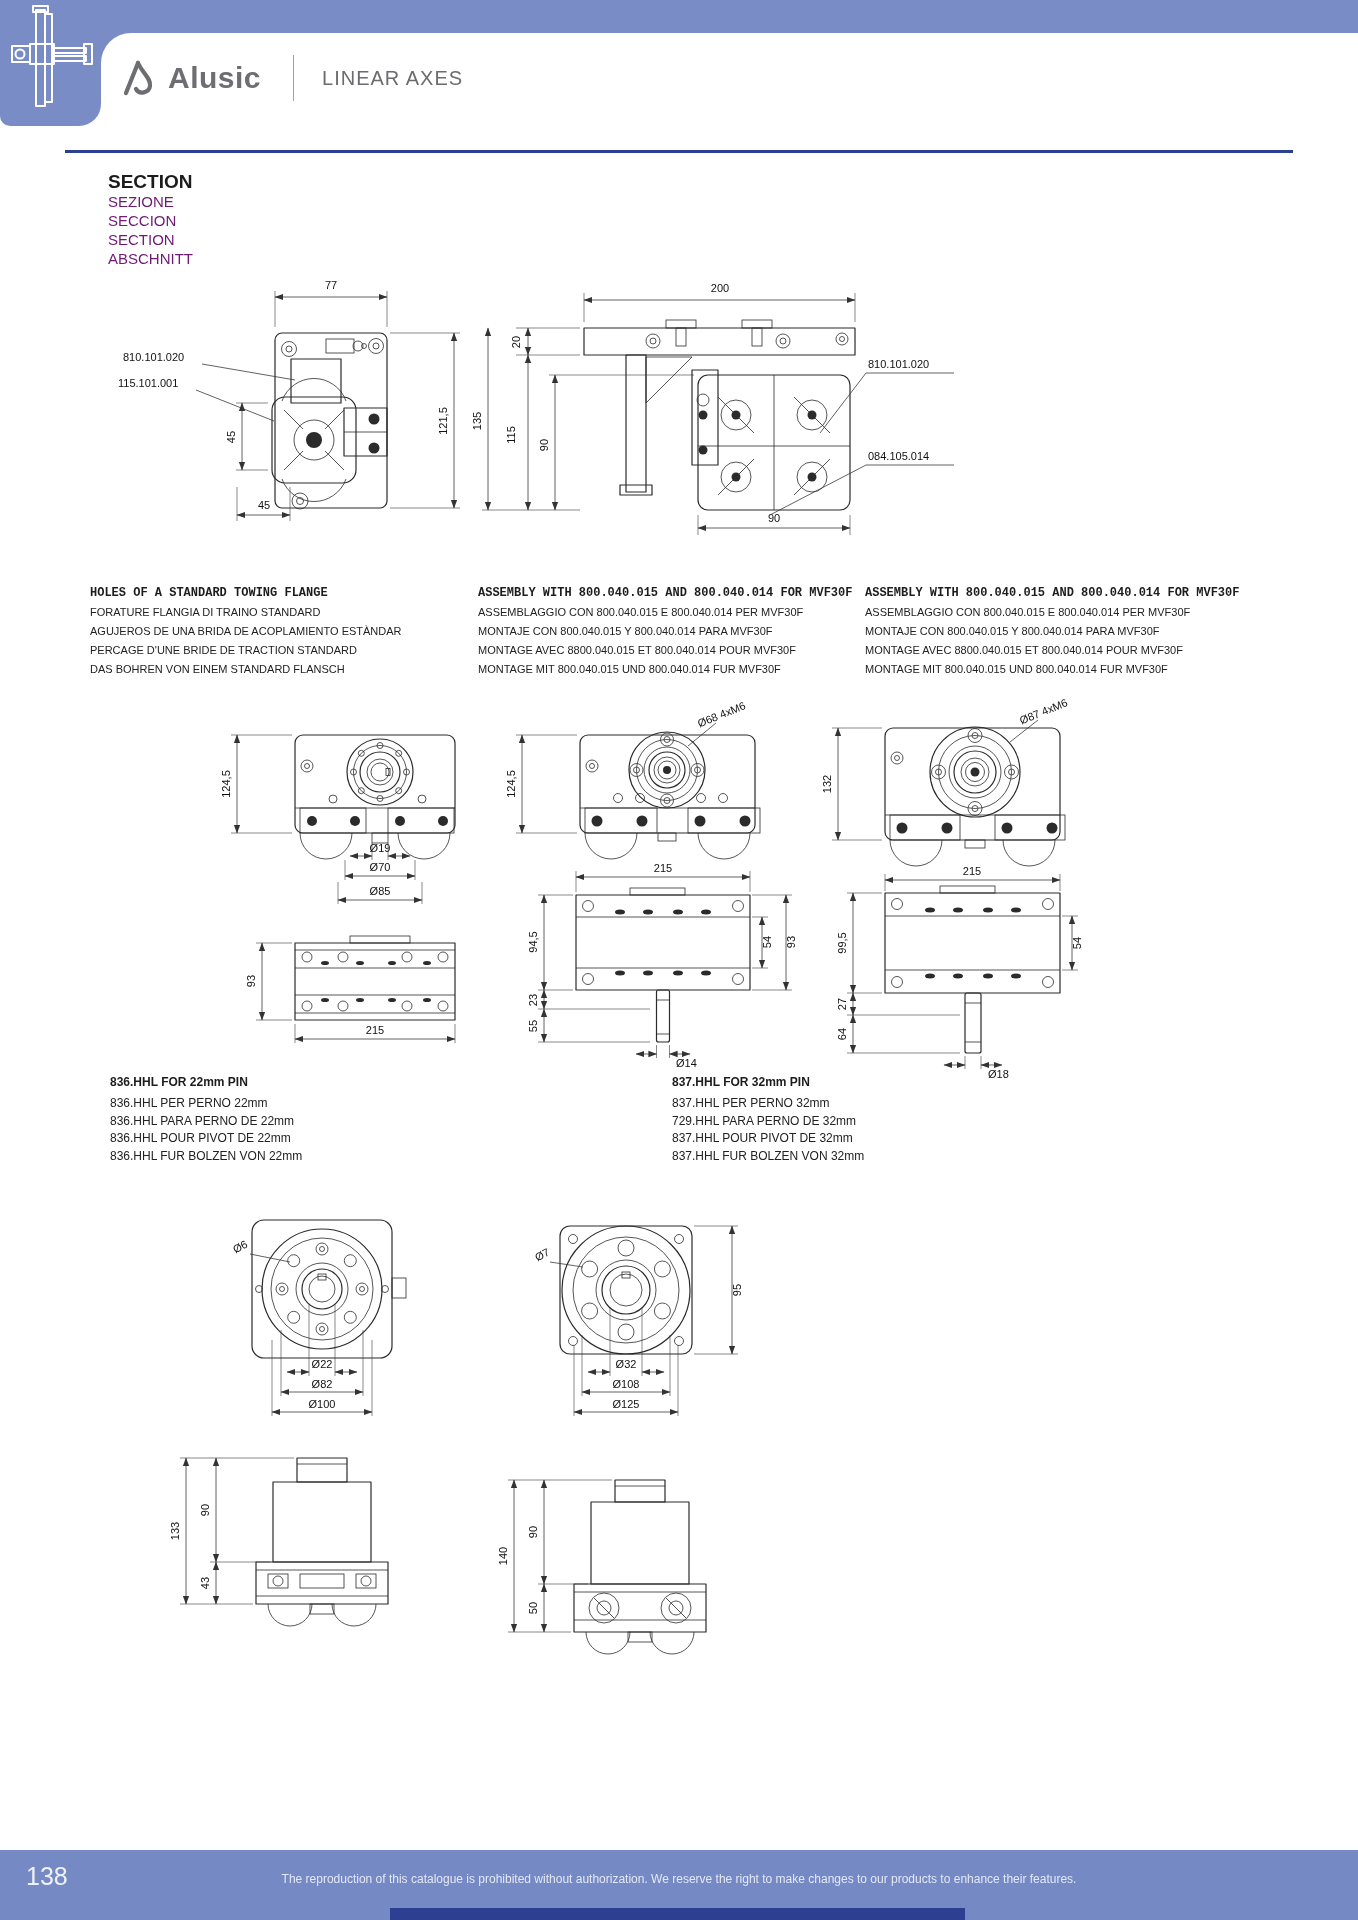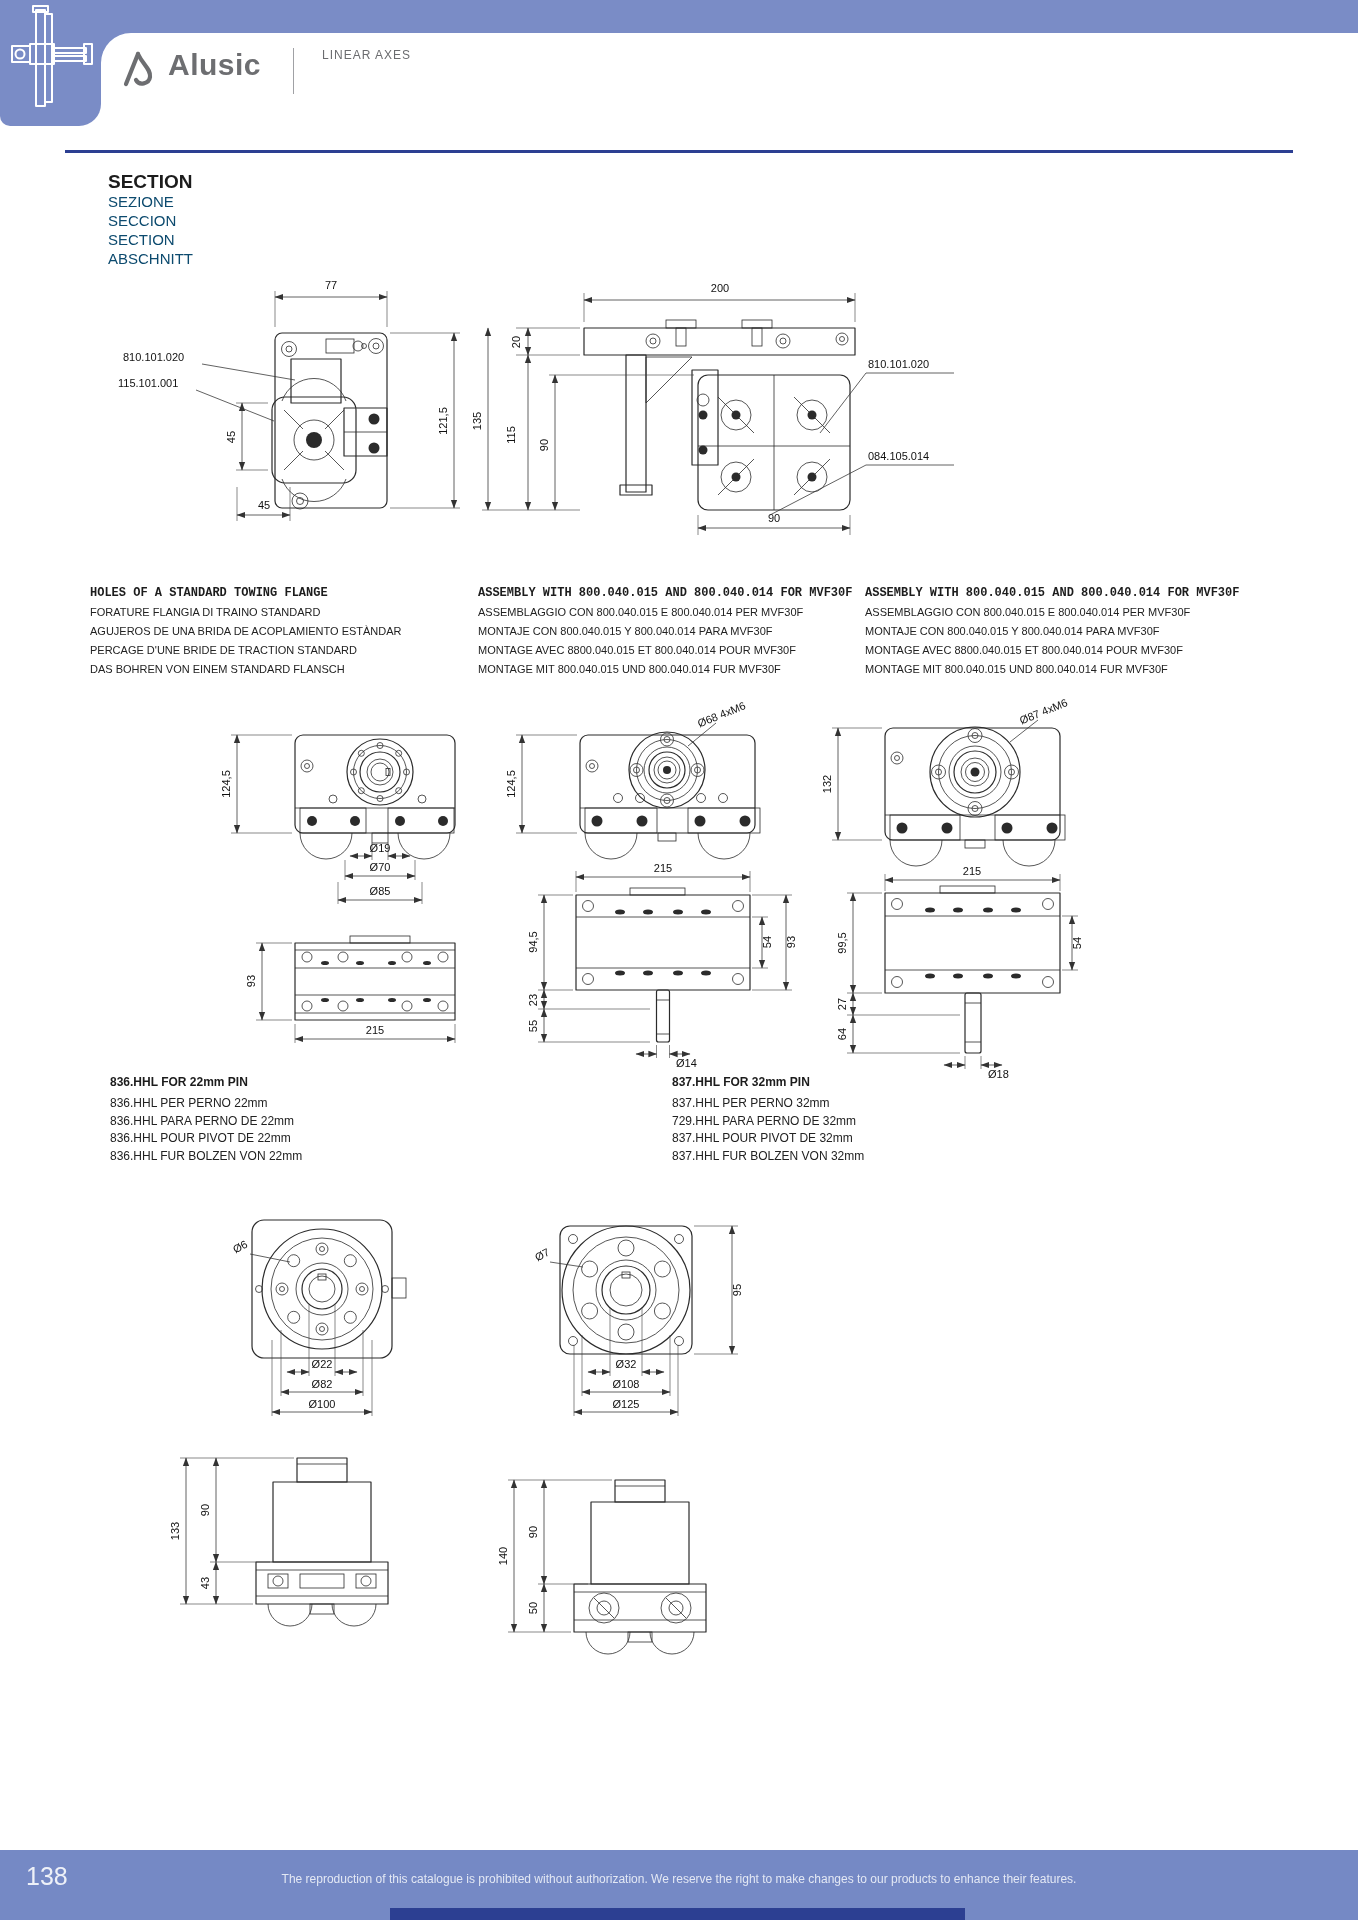--- a/index.html
+++ b/index.html
@@ -5,29 +5,29 @@
   html,body{margin:0;padding:0;background:#ffffff;}
   .page{position:relative;width:1358px;height:1920px;background:#ffffff;overflow:hidden;
         font-family:"Liberation Sans",sans-serif;color:#1c1c1c;}
   
   .band-top{position:absolute;left:0;top:0;width:1358px;height:33px;background:#7a8cc6;}
   .icon-box{position:absolute;left:0;top:0;width:101px;height:126px;background:#7a8cc6;
             border-bottom-right-radius:22px;border-bottom-left-radius:10px;}
   .corner-back{position:absolute;left:101px;top:33px;width:80px;height:60px;background:#7a8cc6;}
   .white-panel{position:absolute;left:101px;top:33px;right:0;height:97px;background:#ffffff;
                border-top-left-radius:30px;}
-  .logo-row{position:absolute;left:120px;top:48px;height:60px;display:flex;}
+  .logo-row{position:absolute;left:120px;top:48px;height:60px;display:flex;align-items:center;}
   .brand-text{font-size:30px;font-weight:600;color:#6d6e71;margin-left:8px;letter-spacing:.5px;}
   .logo-divider{width:1px;height:46px;background:#a0a1a5;margin:0 28px 0 32px;}
-  .category-text{font-size:12px;color:#6b6c6f;letter-spacing:1px;}
+  .category-text{font-size:20px;color:#6b6c6f;letter-spacing:1px;}
   .rule{position:absolute;left:65px;top:150px;width:1228px;height:2.5px;background:#2c3f92;}
   
   .section-block{position:absolute;left:108px;top:171px;}
   .section-title{font-size:19px;font-weight:bold;line-height:21px;}
-  .section-line{font-size:15px;line-height:19px;color:#0c4a6e;}
+  .section-line{font-size:15px;line-height:19px;color:#701a75;}
   .info-col{position:absolute;top:584px;width:390px;}
   .info-title{font-size:12px;font-weight:bold;line-height:19px;font-family:Liberation Mono, monospace;}
   .info-line{font-size:11px;line-height:19px;color:#222;}
   .prod-block{position:absolute;top:1072px;}
   .prod-title{font-size:12px;font-weight:bold;line-height:20px;margin-bottom:3px;}
   .prod-line{font-size:12px;line-height:17.5px;color:#222;}
   
   svg.drw{position:absolute;overflow:visible;}
   .ol{stroke:#2b2b2b;stroke-width:1.2;fill:none;stroke-linejoin:round;}
   .ol2{stroke:#2b2b2b;stroke-width:0.8;fill:none;}

